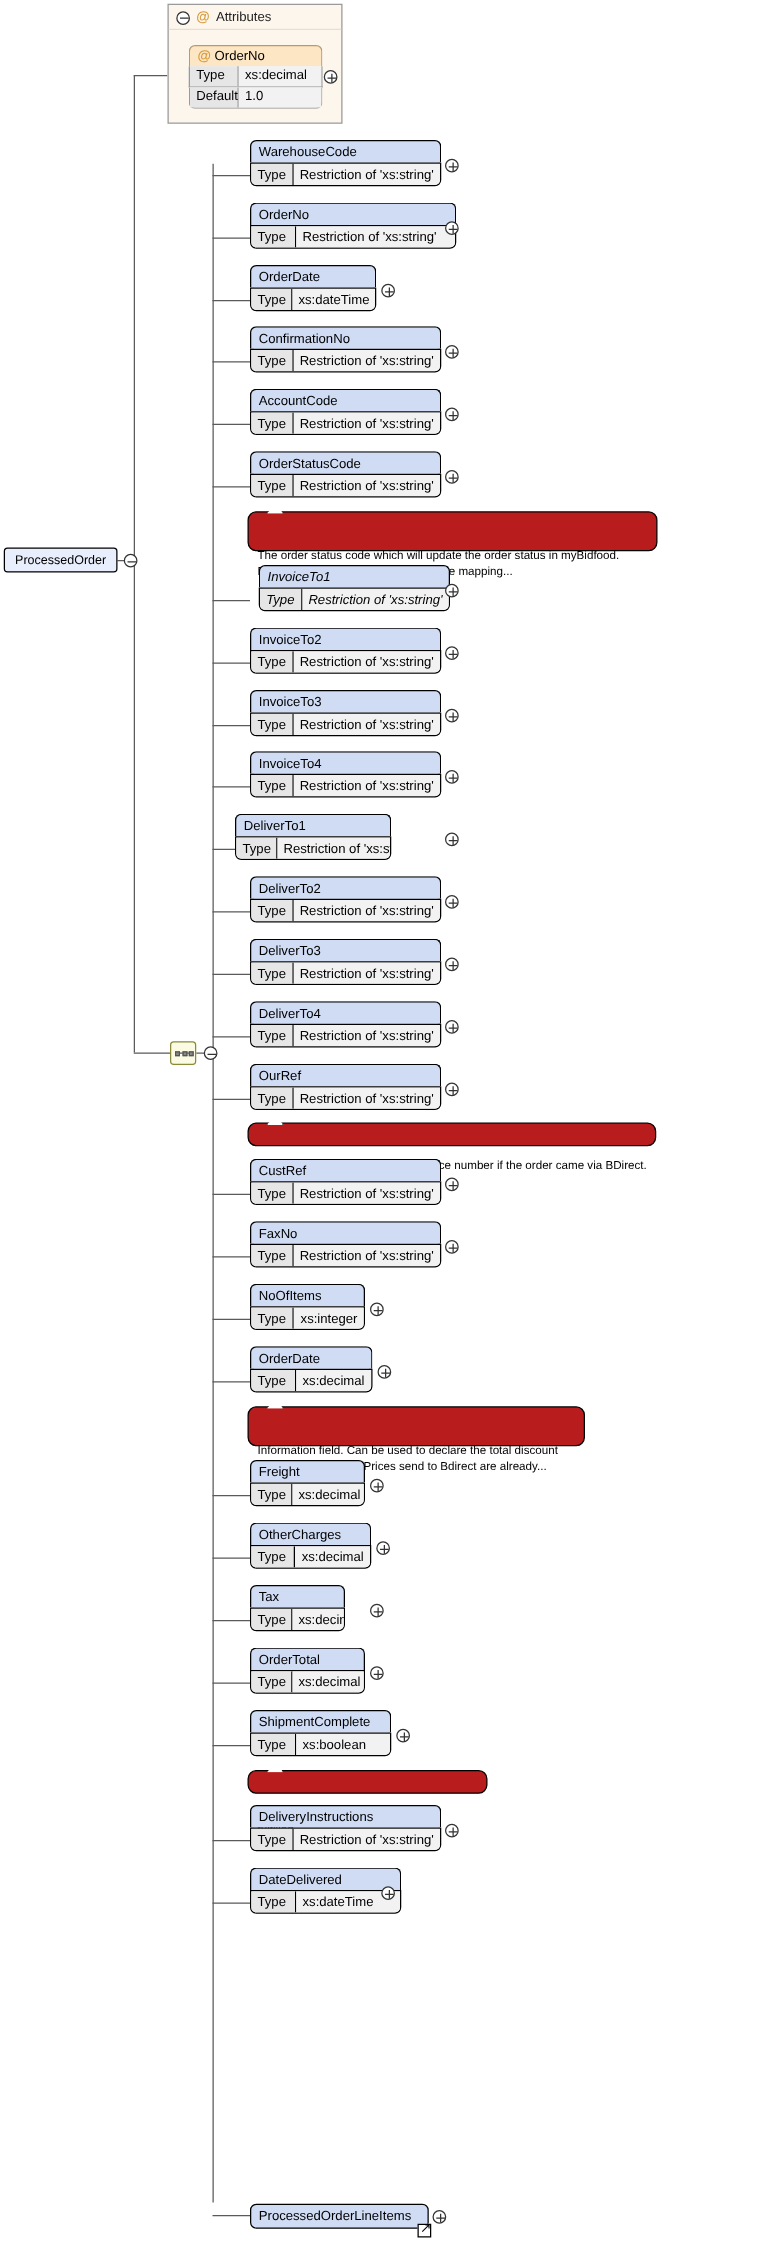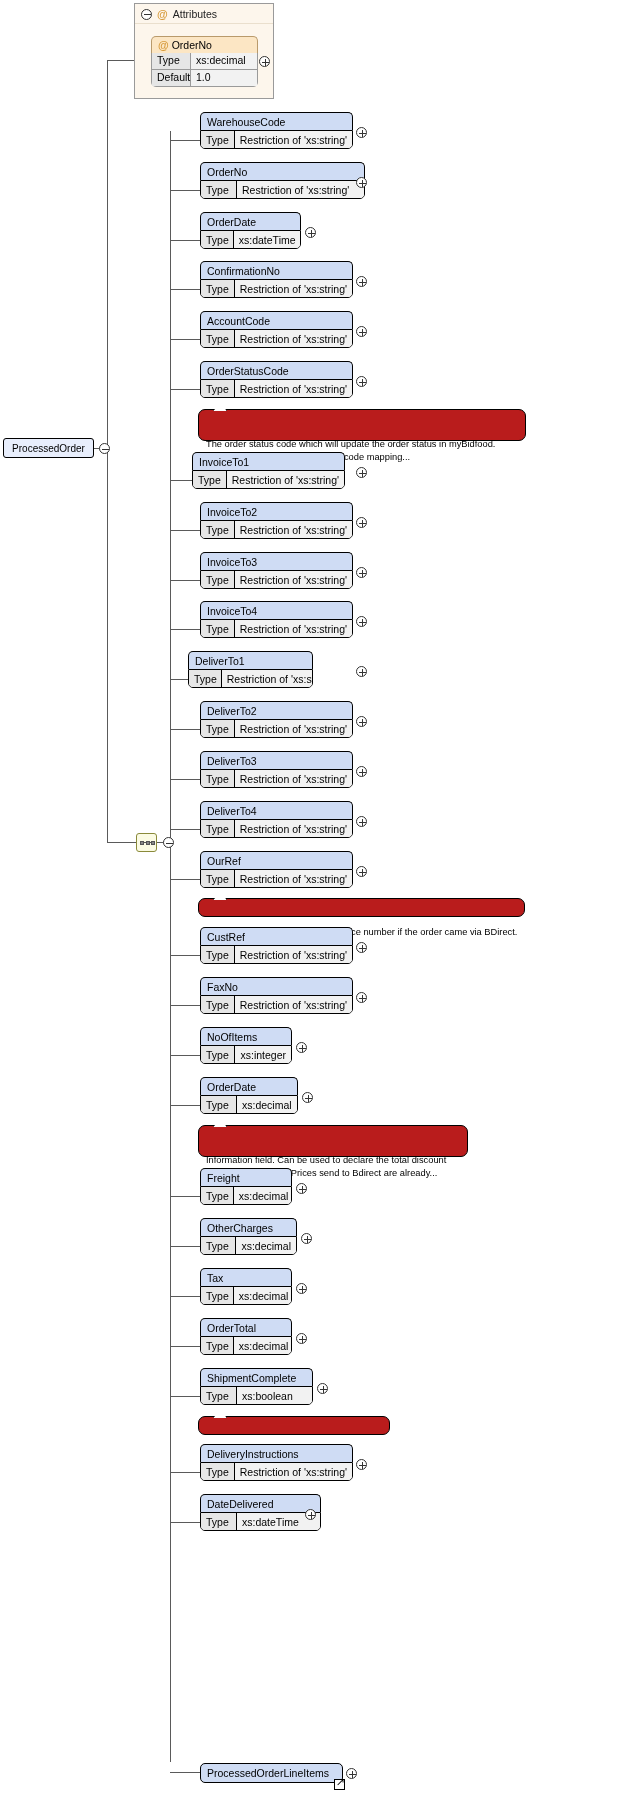--- a/index.html
+++ b/index.html
@@ -284,21 +284,21 @@
   </div>
   <div class="plus" style="left:356px;top:376px;"></div>
 
   <div class="anno" style="left:198px;top:409px;width:328px;height:32px;">
     <div class="tail"></div>
     <span>The order status code which will update the order status in myBidfood.
 Each site will have its own status code mapping...</span>
   </div>
 
   <div class="ln lnh" style="left:170px;top:480px;width:30px;"></div>
-  <div class="node" style="left:192px;top:452px;width:153px;">
+  <div class="node" style="left:207px;top:452px;width:153px;font-style:italic;">
     <div class="nhead">InvoiceTo1</div>
     <div class="nbody">
       <div class="nkey" style="width:36px;">Type</div>
       <div class="nval">Restriction of 'xs:string'</div>
     </div>
   </div>
   <div class="plus" style="left:356px;top:467px;"></div>
 
   <div class="ln lnh" style="left:170px;top:530px;width:30px;"></div>
   <div class="node" style="left:200px;top:502px;width:153px;">
@@ -445,21 +445,21 @@
   <div class="node" style="left:200px;top:1218px;width:97px;">
     <div class="nhead">OtherCharges</div>
     <div class="nbody">
       <div class="nkey" style="width:36px;">Type</div>
       <div class="nval">xs:decimal</div>
     </div>
   </div>
   <div class="plus" style="left:301px;top:1233px;"></div>
 
   <div class="ln lnh" style="left:170px;top:1296px;width:30px;"></div>
-  <div class="node" style="left:200px;top:1268px;width:92px;">
+  <div class="node" style="left:200px;top:1268px;width:76px;">
     <div class="nhead">Tax</div>
     <div class="nbody">
       <div class="nkey" style="width:36px;">Type</div>
       <div class="nval">xs:decimal</div>
     </div>
   </div>
   <div class="plus" style="left:296px;top:1283px;"></div>
 
   <div class="ln lnh" style="left:170px;top:1346px;width:30px;"></div>
   <div class="node" style="left:200px;top:1318px;width:92px;">

